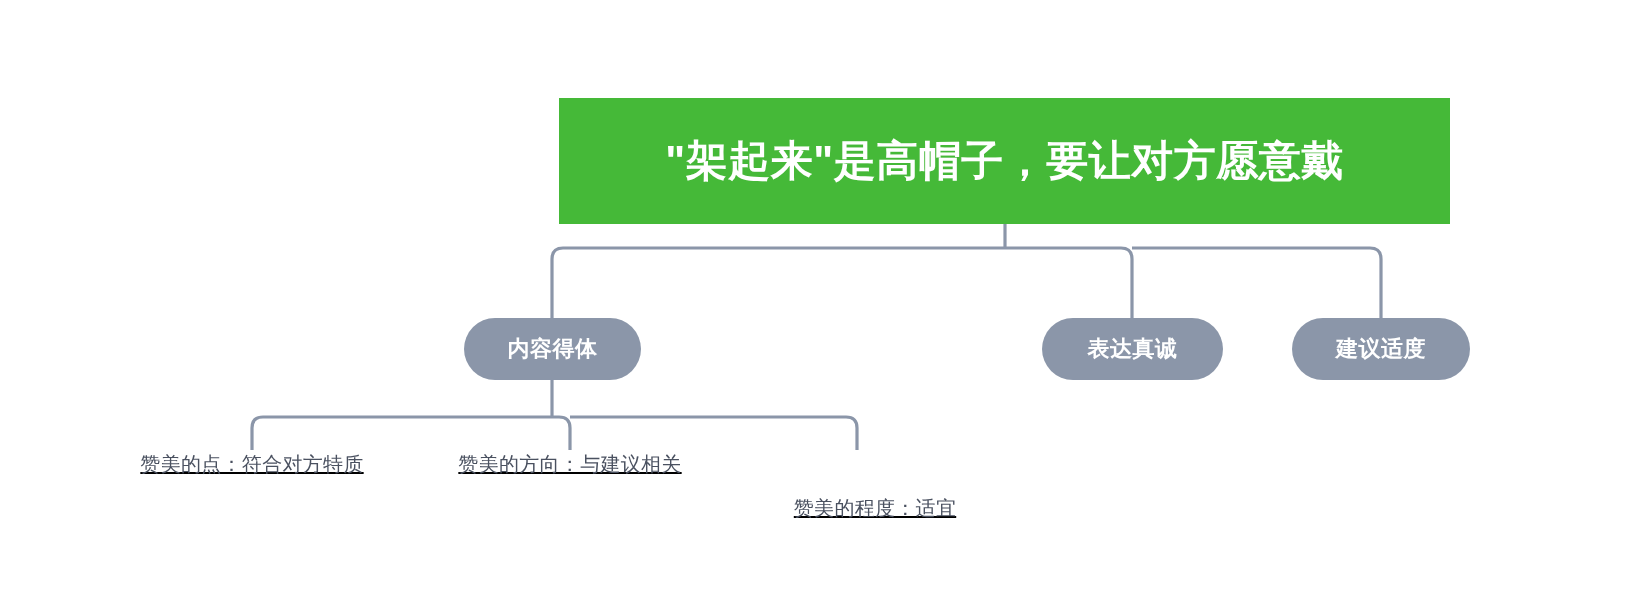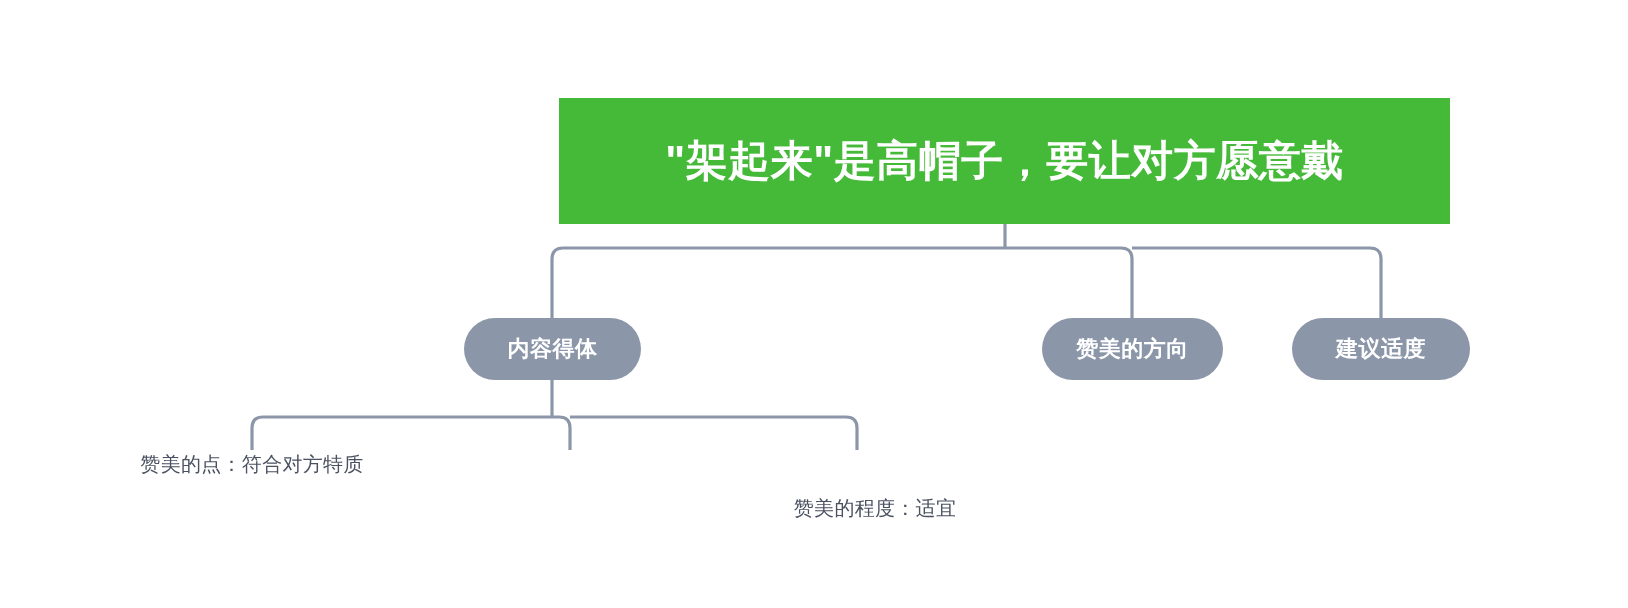--- a/index.html
+++ b/index.html
@@ -72,20 +72,21 @@
   #pill-2 { left: 1292px; top: 318px; width: 178px; text-align: center; }
   
   .leaf {
     position: absolute;
     top: 450px;
     height: 28px;
     display: flex;
     align-items: center;
     justify-content: center;
     white-space: nowrap;
+    text-decoration: underline;
   }
   .leaf .leaf-text {
     color: #4a5160;
     font-size: 20px;
     font-weight: normal;
     letter-spacing: 0.3px;
   }
   #leaf-0 { left: 102px; width: 300px; }
   #leaf-1 { left: 420px; width: 300px; }
   #leaf-2 { left: 740px; width: 270px; margin-top: 44px; }
@@ -117,26 +118,29 @@
   </svg>
 
   <div class="root-banner">
     <span class="root-text">"架起来"是高帽子，要让对方愿意戴</span>
   </div>
 
   <div class="pill" id="pill-0">
     <span class="pill-text">内容得体</span>
   </div>
   <div class="pill" id="pill-1">
-    <span class="pill-text">赞美的方向</span>
+    <span class="pill-text">表达真诚</span>
   </div>
   <div class="pill" id="pill-2">
     <span class="pill-text">建议适度</span>
   </div>
 
   <div class="leaf" id="leaf-0">
     <span class="leaf-text">赞美的点：符合对方特质</span>
   </div>
+  <div class="leaf" id="leaf-1">
+    <span class="leaf-text">赞美的方向：与建议相关</span>
+  </div>
   <div class="leaf" id="leaf-2">
     <span class="leaf-text">赞美的程度：适宜</span>
   </div>
 
 </div>
 
 </body></html>

